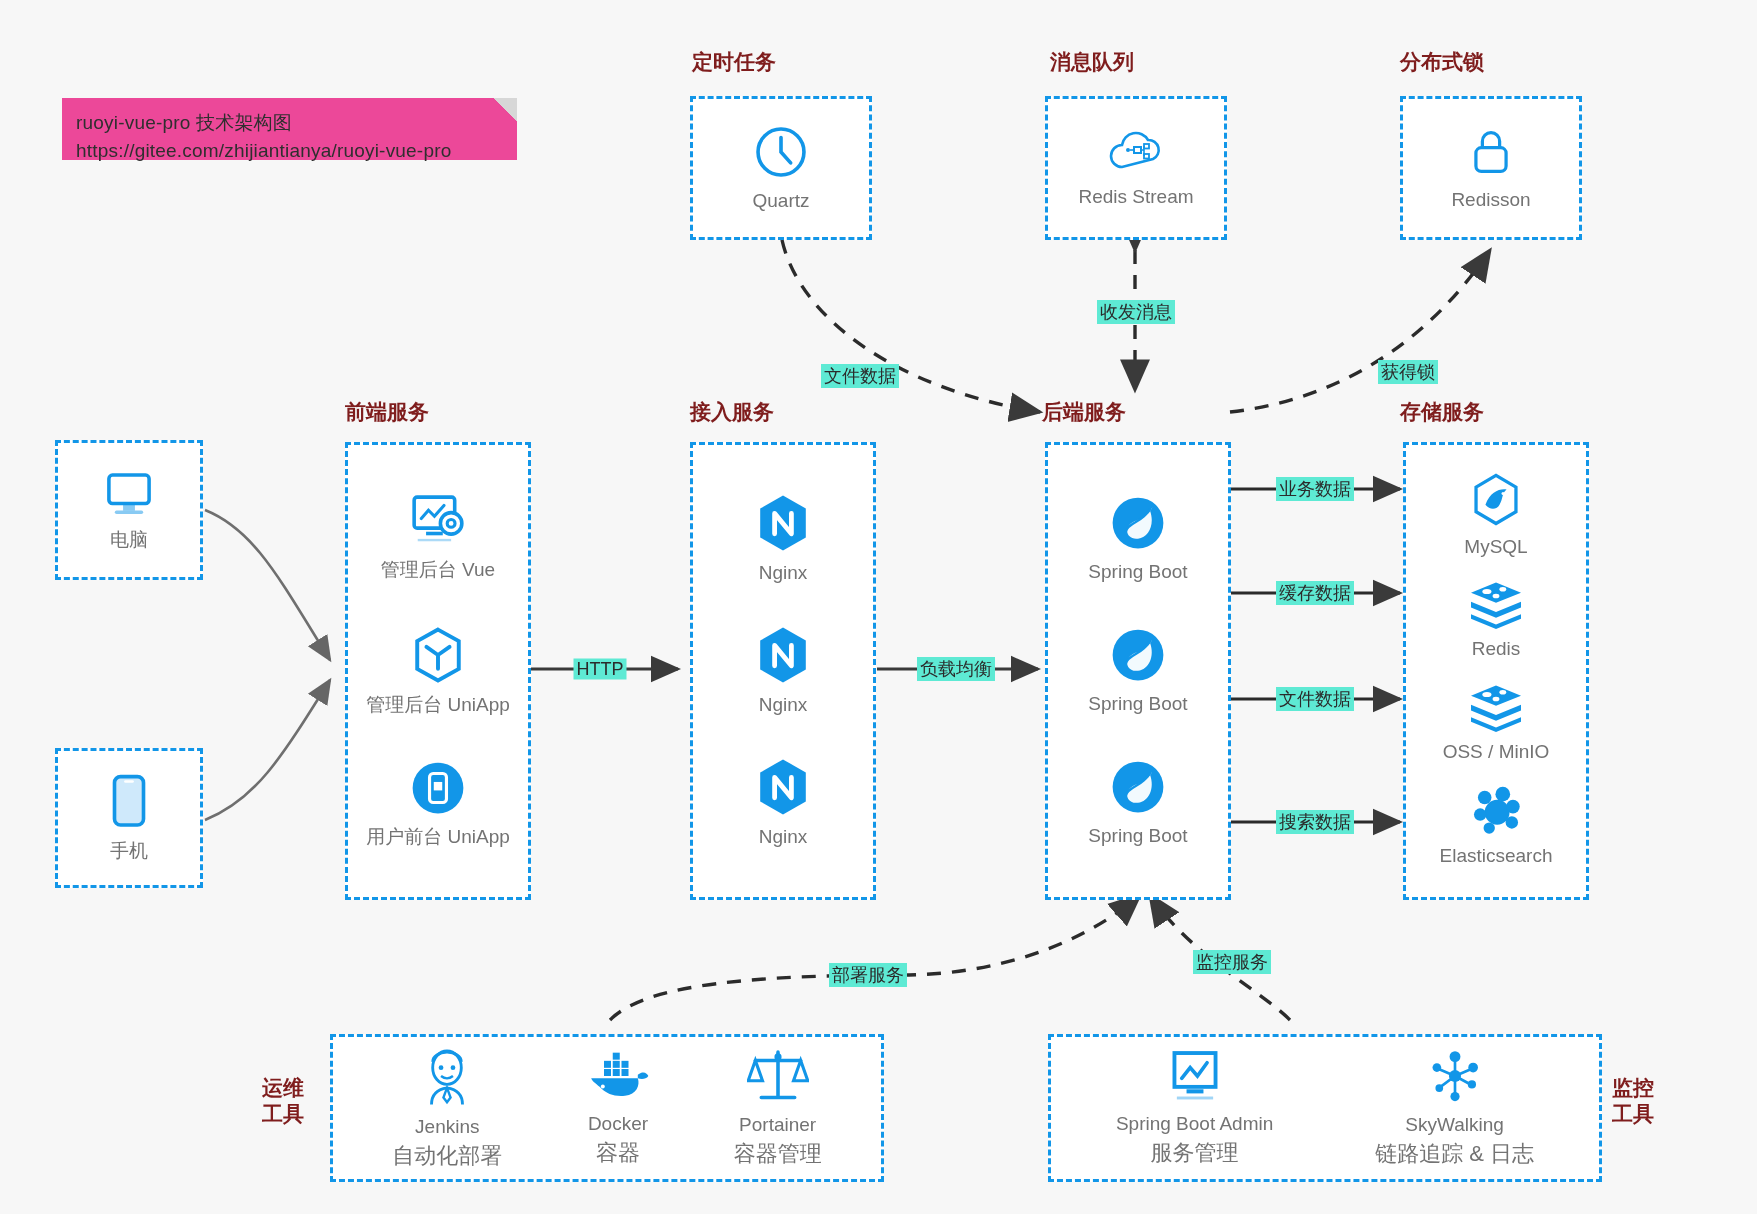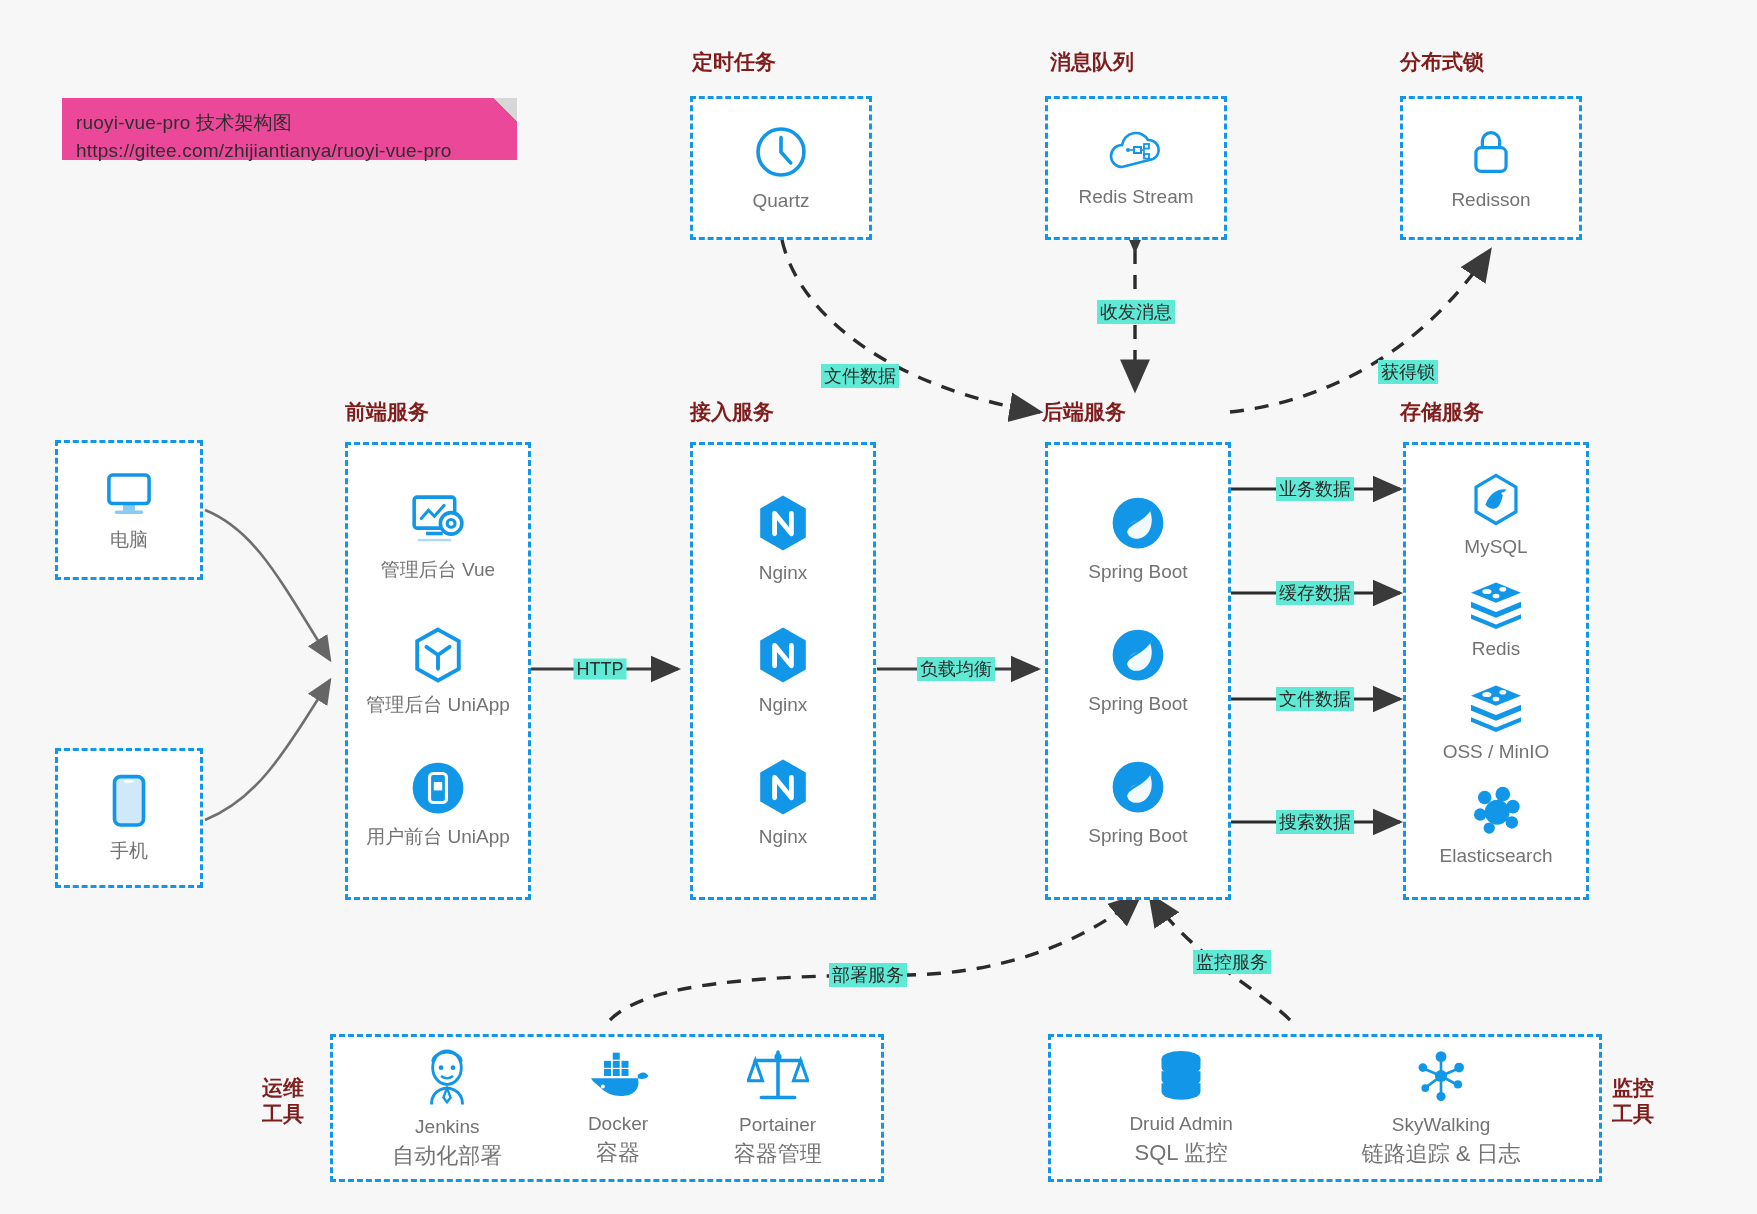--- a/index.html
+++ b/index.html
@@ -329,28 +329,28 @@
         <path d="M45 11 L39 28 h12 z" fill="none" stroke="#1296e8" stroke-width="2.6"></path>
         <circle cx="26" cy="8" r="3" fill="#1296e8"></circle>
       </svg>
       <div class="lbl">Portainer</div>
       <div class="lbl two" style="margin-top:1px;">容器管理</div>
     </div>
   </div>
 
   <div class="box row" style="left:1048px;top:1034px;width:554px;height:148px;padding:0 14px;">
     <div class="node">
-      <svg class="ico" width="54" height="56" viewBox="0 0 44 46">
-        <ellipse cx="22" cy="9" rx="16" ry="6.5" fill="#1296e8"></ellipse>
-        <path d="M6 9 v7 a16 6.5 0 0 0 32 0 V9 z" fill="#1296e8"></path>
-        <path d="M6 19 v7 a16 6.5 0 0 0 32 0 v-7 z" fill="#1296e8"></path>
-        <path d="M6 29 v7 a16 6.5 0 0 0 32 0 v-7 z" fill="#1296e8"></path>
-      </svg>
-      <div class="lbl">Druid Admin</div>
-      <div class="lbl two" style="margin-top:1px;">SQL 监控</div>
+      <svg class="ico" width="58" height="56" viewBox="0 0 48 46">
+        <rect x="7" y="4" width="34" height="28" fill="none" stroke="#1296e8" stroke-width="3.2"></rect>
+        <path d="M13 25 l7-9 l6 7 l8 -11" fill="none" stroke="#1296e8" stroke-width="3" stroke-linecap="round"></path>
+        <rect x="17" y="34" width="14" height="3.4" fill="#1296e8"></rect>
+        <rect x="9" y="40" width="30" height="2.4" fill="#1296e8" opacity=".4"></rect>
+      </svg>
+      <div class="lbl">Spring Boot Admin</div>
+      <div class="lbl two" style="margin-top:1px;">服务管理</div>
     </div>
     <div class="node">
       <svg class="ico" width="58" height="58" viewBox="0 0 48 48">
         <g stroke="#1296e8" stroke-width="2.2">
           <path d="M24 24 L24 9 M24 24 L10 18 M24 24 L38 18 M24 24 L12 33 M24 24 L37 31 M24 24 L24 40"></path>
         </g>
         <circle cx="24" cy="24" r="5" fill="#1296e8"></circle>
         <circle cx="24" cy="8" r="4.5" fill="#1296e8"></circle>
         <circle cx="9" cy="17" r="3.6" fill="#1296e8"></circle>
         <circle cx="39" cy="17" r="4" fill="#1296e8"></circle>

